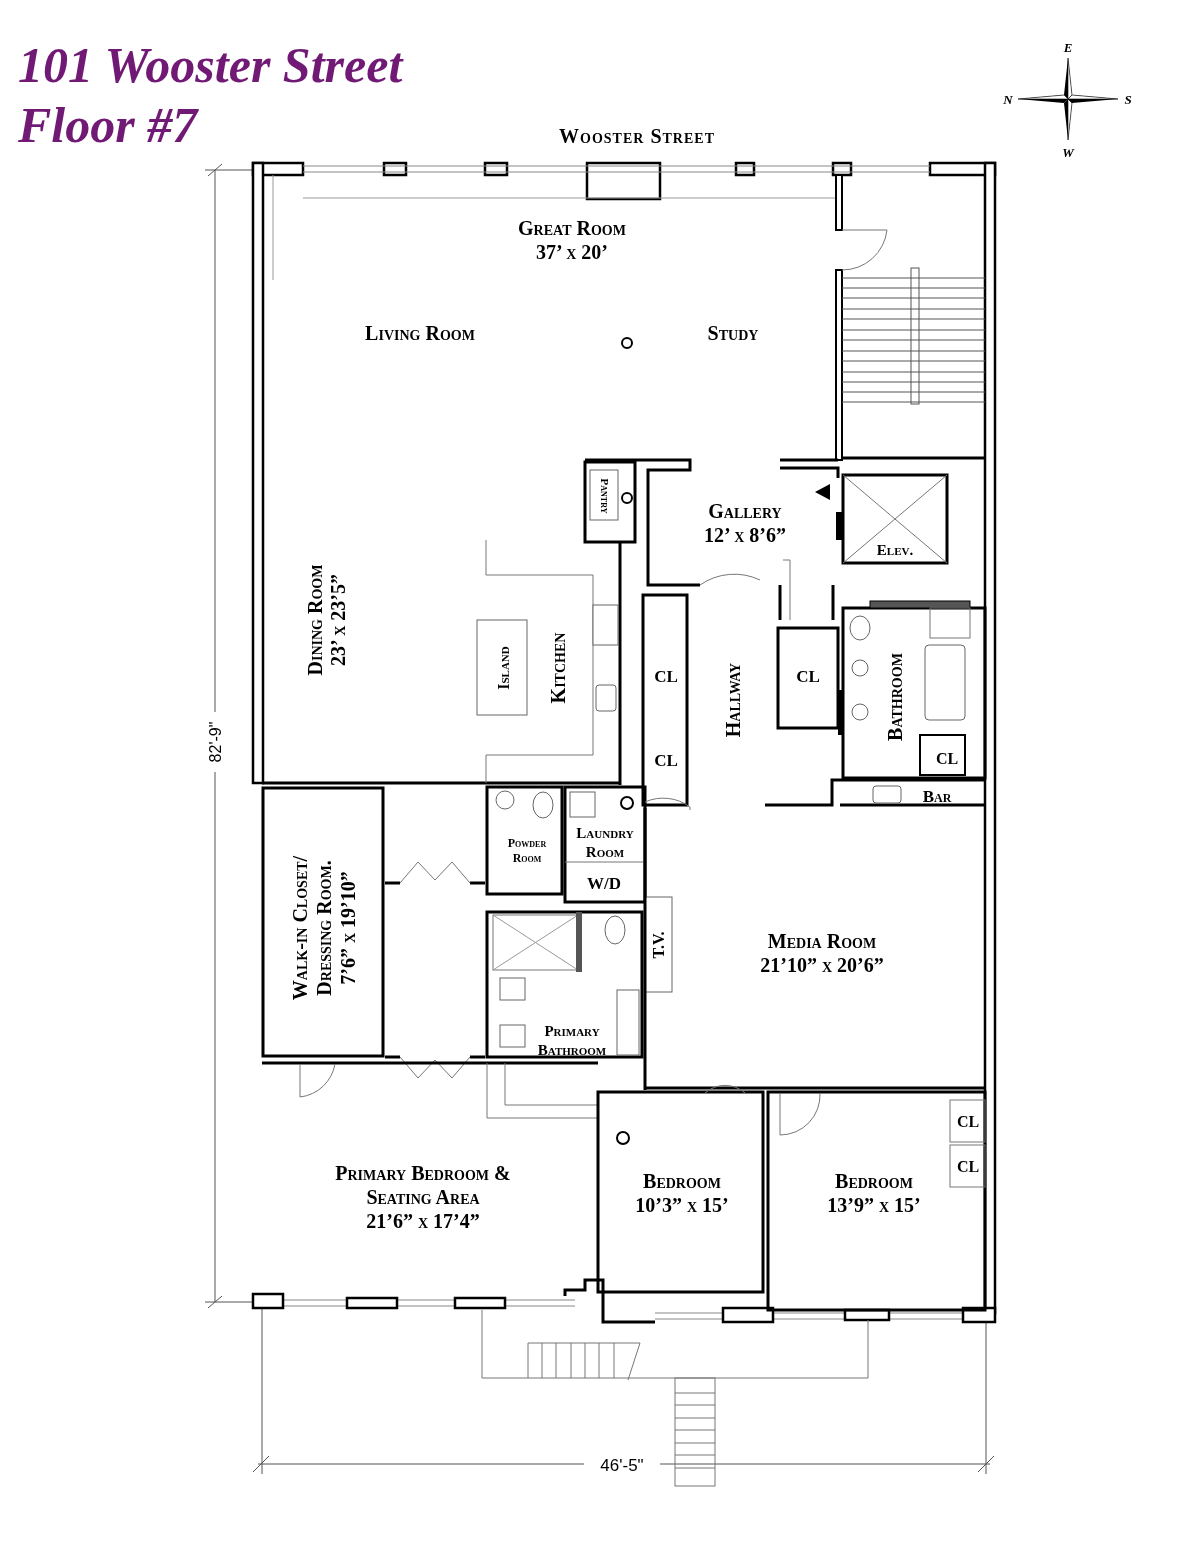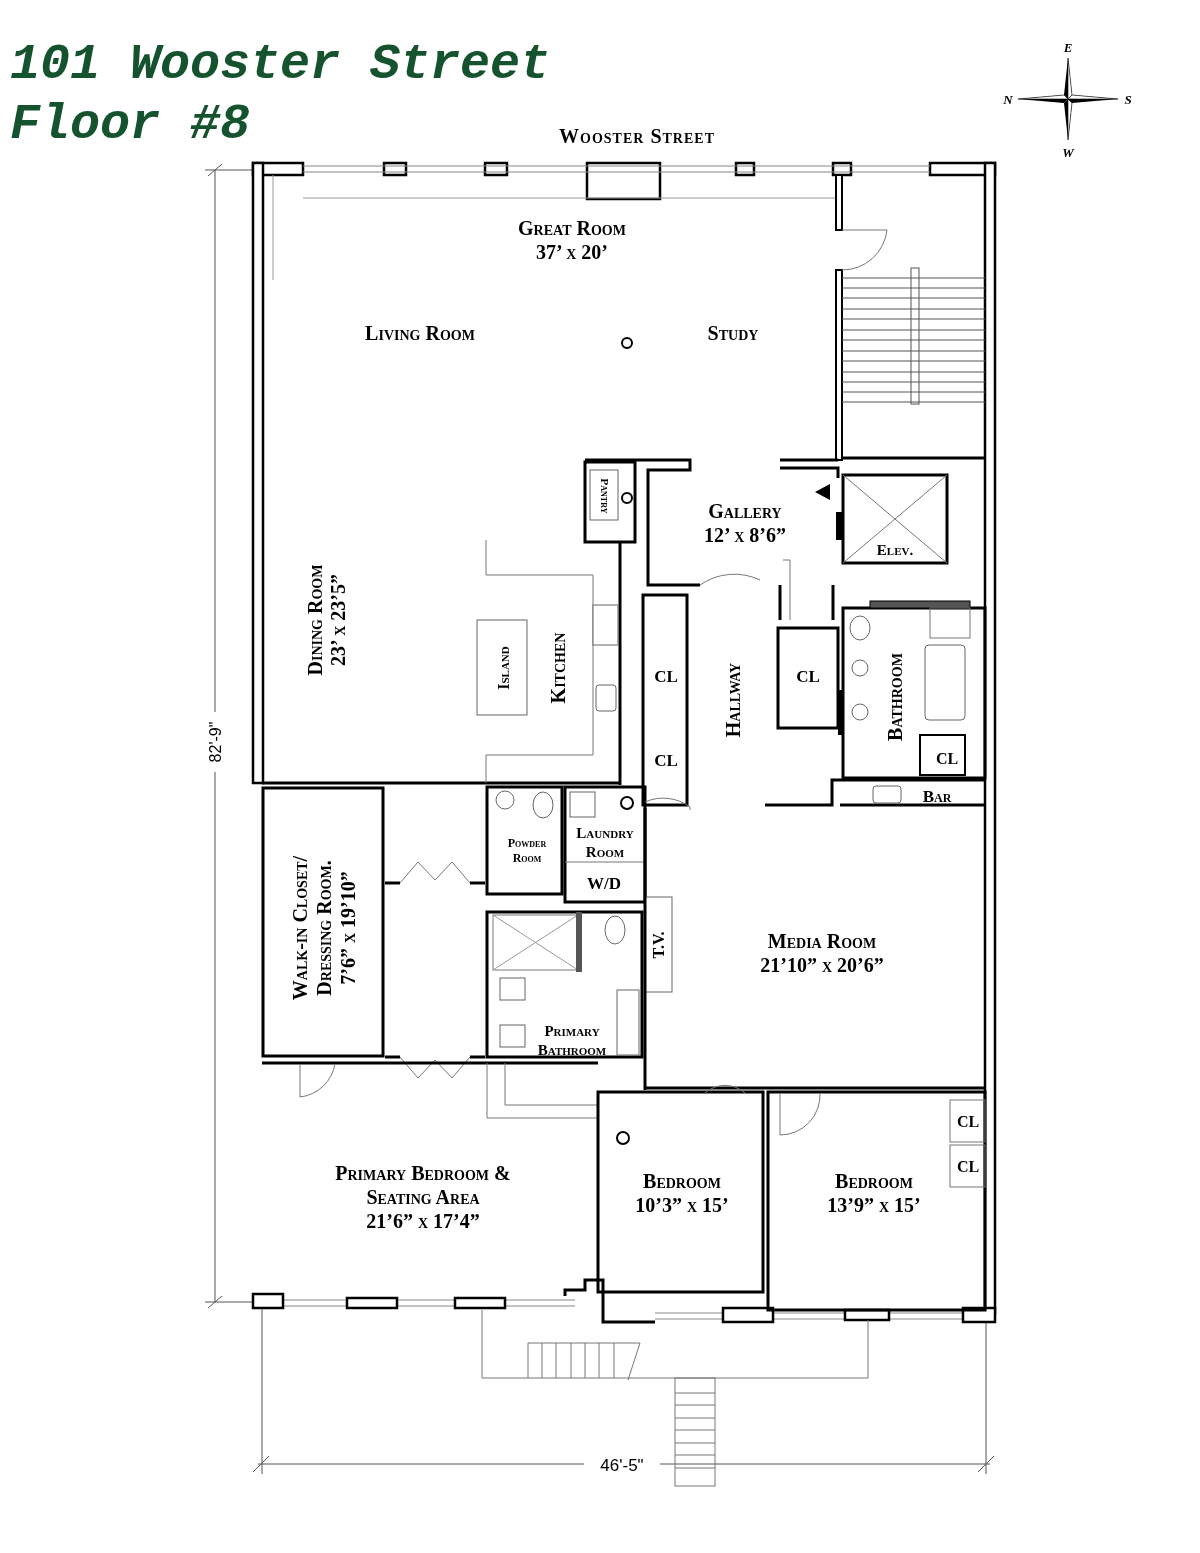--- a/index.html
+++ b/index.html
@@ -1,31 +1,31 @@
 <!DOCTYPE html>
 <html><head>
 <meta charset="utf-8">
 <style>
   html, body { margin:0; padding:0; background:#ffffff; }
   body { width:1200px; height:1553px; position:relative; overflow:hidden; font-family:"Liberation Serif", serif; color:#000; }
-  .title { position:absolute; left:10px; font-family:Liberation Mono, monospace; font-weight:bold; font-style:italic; color:#14532d; line-height:1; white-space:nowrap; }
+  .title { position:absolute; left:18px; font-family:Liberation Serif, serif; font-weight:bold; font-style:italic; color:#701a75; line-height:1; white-space:nowrap; }
   .t1 { top:40px; font-size:50px; }
   .t2 { top:100px; font-size:50px; }
   svg { position:absolute; left:0; top:0; }
   .lbl { font-family:"Liberation Serif", serif; font-weight:bold; fill:#000; }
   .dim { font-family:"Liberation Sans", sans-serif; fill:#000; }
   .wall { fill:none; stroke:#000; stroke-width:3; }
   .thin { fill:none; stroke:#777; stroke-width:1; }
   .fix { fill:#fff; stroke:#666; stroke-width:1; }
 </style>
 </head>
 <body>
 
 <div class="title t1">101 Wooster Street</div>
-<div class="title t2">Floor #8</div>
+<div class="title t2">Floor #7</div>
 
 <svg width="1200" height="1553" viewBox="0 0 1200 1553">
 
   <text class="lbl" x="637" y="143" font-size="20" text-anchor="middle" style="font-variant:small-caps;letter-spacing:1px">Wooster Street</text>
 
   <g>
     <polygon points="1068,58 1072,95 1068,99 1064,95" fill="#000"></polygon>
     <polygon points="1068,58 1072,95 1068,99" fill="#fff" stroke="#000" stroke-width="0.6"></polygon>
     <polygon points="1068,140 1064,103 1068,99 1072,103" fill="#000"></polygon>
     <polygon points="1068,140 1072,103 1068,99" fill="#fff" stroke="#000" stroke-width="0.6"></polygon>

